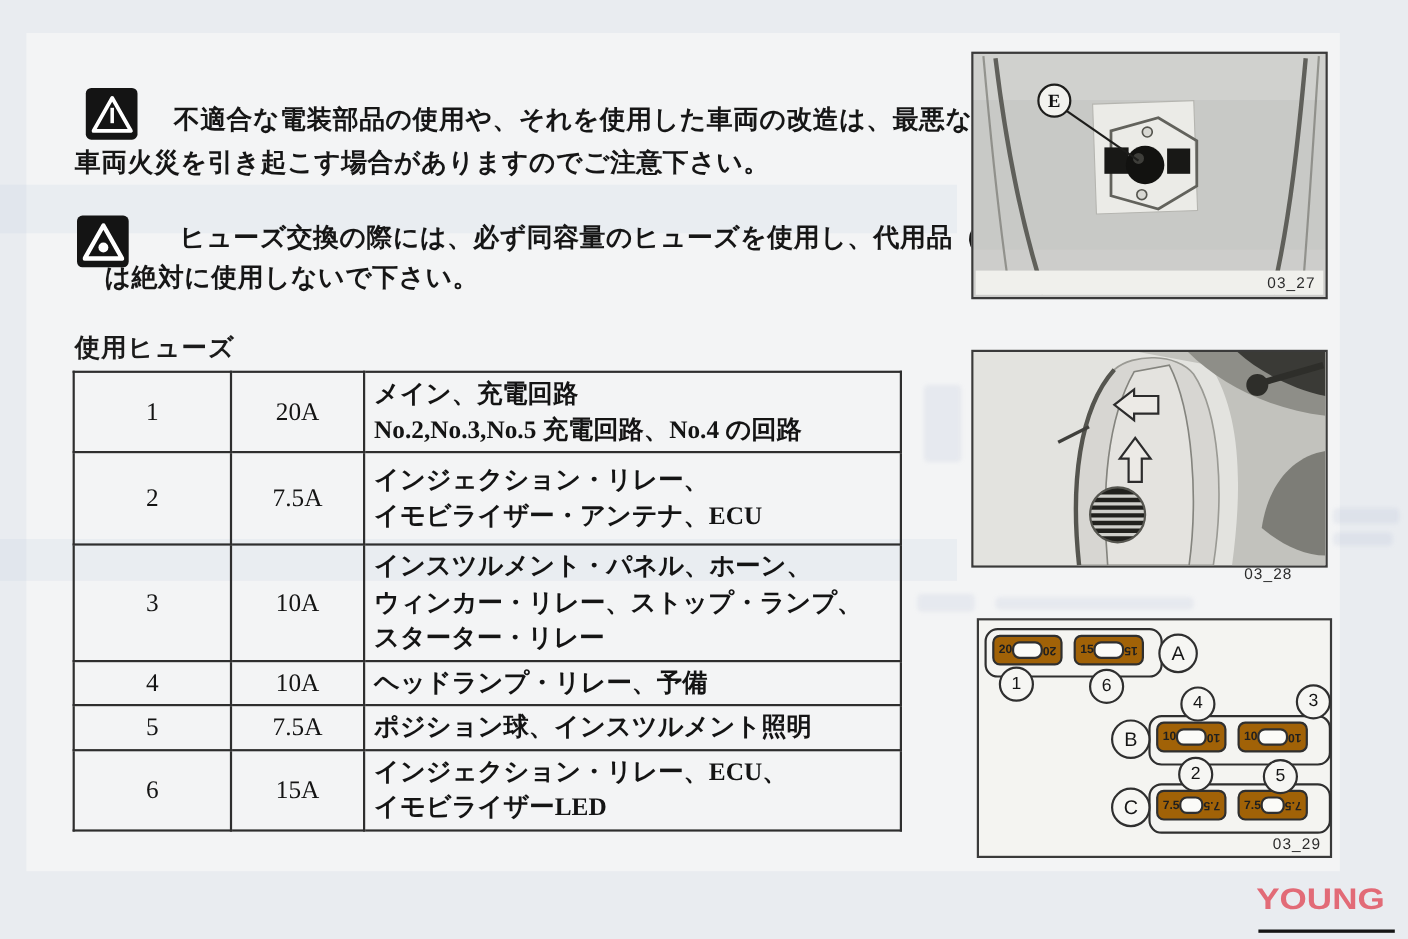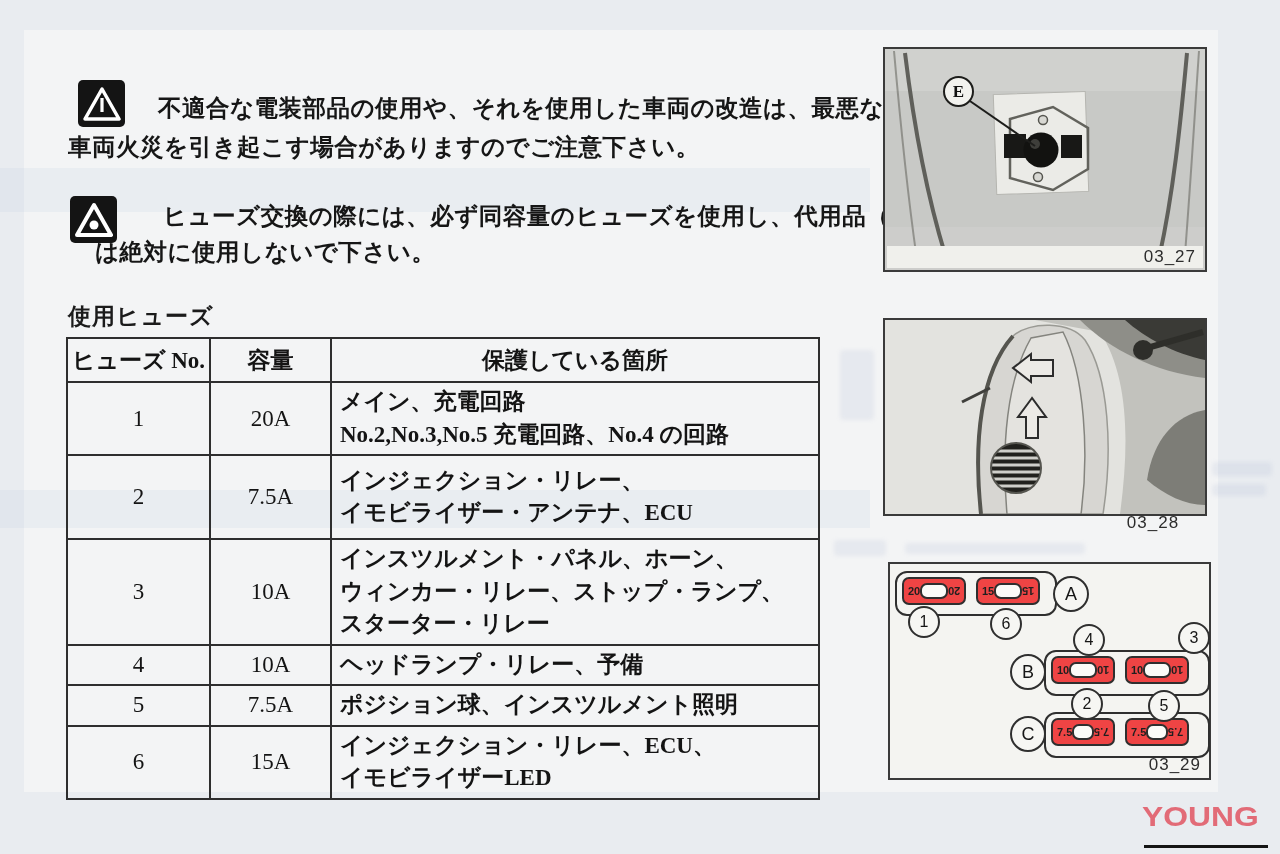--- a/index.html
+++ b/index.html
@@ -39,35 +39,35 @@
   td.cprot{padding:3px 8px !important;text-align:left;}
   .protline{line-height:32.5px;white-space:nowrap;font-weight:bold;}
   .hdr{height:44px;}
   .r1{height:67px;} .r2{height:84px;} .r3{height:103px;}
   .r4{height:38px;} .r5{height:37px;} .r6{height:68px;}
 
   
   .photo{position:absolute;border:2px solid #3a3a3a;background:#c9c9c6;overflow:hidden;}
   .pcapstrip{position:absolute;left:2px;right:2px;bottom:2px;height:22px;background:#f0f0ec;
     display:flex;align-items:center;justify-content:flex-end;padding-right:7px;}
-  .figcap{font-family:"Liberation Sans","DejaVu Sans",sans-serif;font-size:17px;color:#2c2c2c;letter-spacing:1px;}
+  .figcap{font-family:"Liberation Sans","DejaVu Sans",sans-serif;font-size:14px;color:#2c2c2c;letter-spacing:1px;}
   .capfloat{position:absolute;text-align:center;}
 
   .callout-e{
     position:absolute;left:58px;top:27px;width:27px;height:27px;border:2px solid #1d1d1b;border-radius:50%;
     background:#f2f2ee;display:flex;align-items:center;justify-content:center;
     font-size:17px;font-weight:600;color:#111;
   }
 
   
   .diagram{position:absolute;left:888px;top:562px;width:319px;height:214px;
     border:2px solid #3a3a3a;background:#f4f4f1;}
   .fgroup{position:absolute;border:2.5px solid #2f2f2f;border-radius:12px;background:#f4f4f1;}
   .fuseunit{position:absolute;width:64px;height:28px;border:2.5px solid #2f2f2f;border-radius:7px;
-    background:#ef4444;display:flex;align-items:center;justify-content:space-between;
+    background:#a16207;display:flex;align-items:center;justify-content:space-between;
     padding:0 4px;box-sizing:border-box;
     font-family:"Liberation Sans","DejaVu Sans",sans-serif;font-size:11px;font-weight:700;color:#1f1f1f;}
   .fuseoval{width:24px;height:12px;border:2px solid #2f2f2f;border-radius:7px;background:#fbfbf8;}
   .mir{transform:rotate(180deg);display:inline-block;}
   .circlelab{position:absolute;border:2px solid #2f2f2f;border-radius:50%;background:#f6f6f3;
     display:flex;align-items:center;justify-content:center;
     font-family:"Liberation Sans","DejaVu Sans",sans-serif;font-weight:500;color:#161616;}
   .c28{width:28px;height:28px;font-size:16px;}
   .c32{width:32px;height:32px;font-size:18px;}
   .dlines{position:absolute;left:0;top:0;pointer-events:none;}
@@ -118,25 +118,20 @@
 
 <div class="tabletitle" style="left:68px;top:301px;">使用ヒューズ</div>
 
 <table class="fuse">
   <colgroup>
       <col style="width:143px">
       <col style="width:121px">
       <col style="width:488px">
     </colgroup>
   <tbody>
-      <tr class="hdr">
-    <th class="cnum">ヒューズ No.</th>
-    <th class="cnum">容量</th>
-    <th class="cnum">保護している箇所</th>
-  </tr>
   <tr class="r1">
     <td class="cnum">1</td>
     <td class="cnum">20A</td>
     <td class="cprot">
       <div class="protline">メイン、充電回路</div>
       <div class="protline">No.2,No.3,No.5 充電回路、No.4 の回路</div>
     </td>
   </tr>
   <tr class="r2">
     <td class="cnum">2</td>

